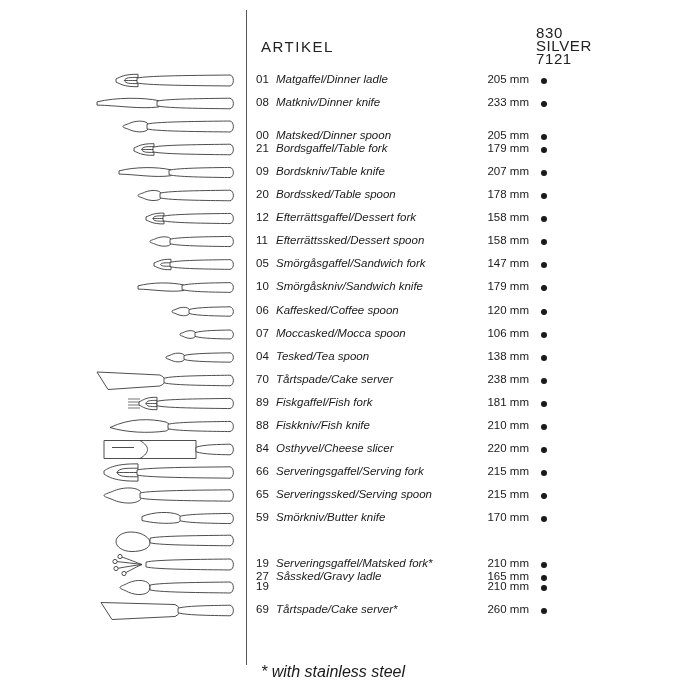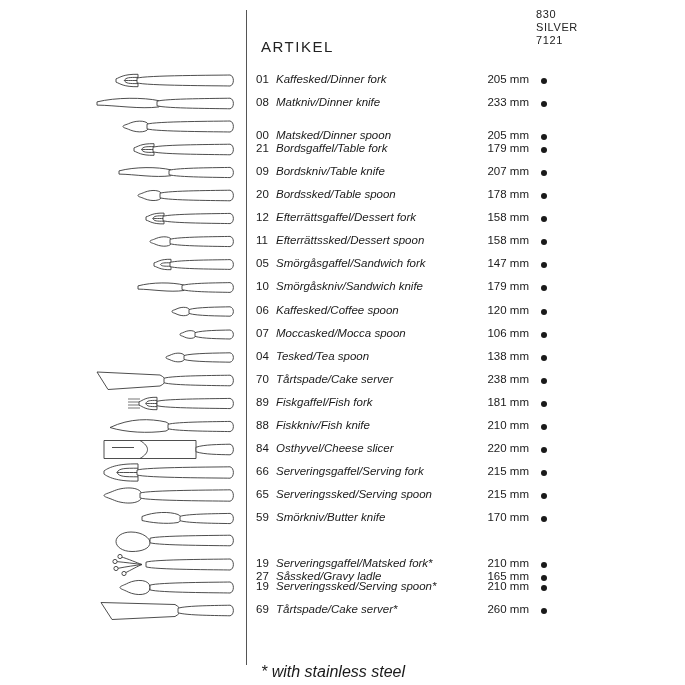--- a/index.html
+++ b/index.html
@@ -30,22 +30,22 @@
     position: absolute;
     left: 261px;
     top: 38px;
     font-size: 15px;
     letter-spacing: 1.5px;
     color: #222;
   }
   .header-silver {
     position: absolute;
     left: 536px;
-    top: 8px;
-    font-size: 11px;
+    top: 26px;
+    font-size: 15px;
     line-height: 13px;
     letter-spacing: 0.6px;
     color: #222;
   }
   
   .row {
     position: absolute;
     left: 246px;
     width: 439px;
     height: 23px;
@@ -130,21 +130,21 @@
           <path class="ln" d="M138,8.4 C129.2,8.4 125.9,8.4 124.36,11.5"></path>
           <path class="ln" d="M138,11.5 C129.2,11.5 125.9,11.5 124.36,11.5"></path>
           <path class="ln" d="M138,14.600000000000001 C129.2,14.600000000000001 125.9,14.600000000000001 124.36,11.5"></path>
           <path class="lnf" d="M137,9.16 C145,6.3 219,6.3 230,6
     C234.5,6.8999999999999995 234.5,16.099999999999998 230,17
     C219,16.7 145,16.7 137,13.84 Z"></path>
         </svg>
       </div>
       <div class="row" style="top: 69px;">
         <span class="num">01</span>
-        <span class="name">Kaffesked/Dinner fork</span>
+        <span class="name">Matgaffel/Dinner ladle</span>
         <span class="len">205 mm</span>
         <span class="dot"></span>
       </div>
       <div class="illo" style="top: 92.05px;">
         <svg width="246" height="23" viewBox="0 0 246 23">
           <path class="lnf" d="M97,9.9 C115.6,5.3 143.5,5.3 159,8.71
     C161,10.879999999999999 161,12.120000000000001 159,14.91
     C140.4,17.39 115.6,13.3 97,13.1 Z"></path>
           <path class="lnf" d="M157,9.25 C165,6.5 219,6.5 230,6.2
     C234.5,7.1 234.5,15.9 230,16.8
@@ -496,21 +496,20 @@
           <path class="lnf" d="M150,11.5 C150,3.0999999999999996 136.5,3.0999999999999996 128.4,6.879999999999999
     C123,9.652 120,10.1 120,11.5 C120,12.9 123,13.348
     128.4,16.12 C136.5,19.9 150,19.9 150,11.5 Z"></path>
           <path class="lnf" d="M150,9.16 C158,6.3 219,6.3 230,6
     C234.5,6.8999999999999995 234.5,16.099999999999998 230,17
     C219,16.7 158,16.7 150,13.84 Z"></path>
         </svg>
       </div>
       <div class="row" style="top: 576.1px;">
         <span class="num">19</span>
-        <span class="name">Serveringssked/Serving spoon*</span>
         <span class="len">210 mm</span>
         <span class="dot"></span>
       </div>
       <div class="illo" style="top: 599.15px;">
         <svg width="246" height="23" viewBox="0 0 246 23">
           <path class="lnf" d="M101,3.5 L175,5.5 C182,9.5 182,13.5 175,17.5
         L112,20.5 Z"></path>
           <path class="lnf" d="M178,9.25 C186,6.5 219,6.5 230,6.2
     C234.5,7.1 234.5,15.9 230,16.8
     C219,16.5 186,16.5 178,13.75 Z"></path>

